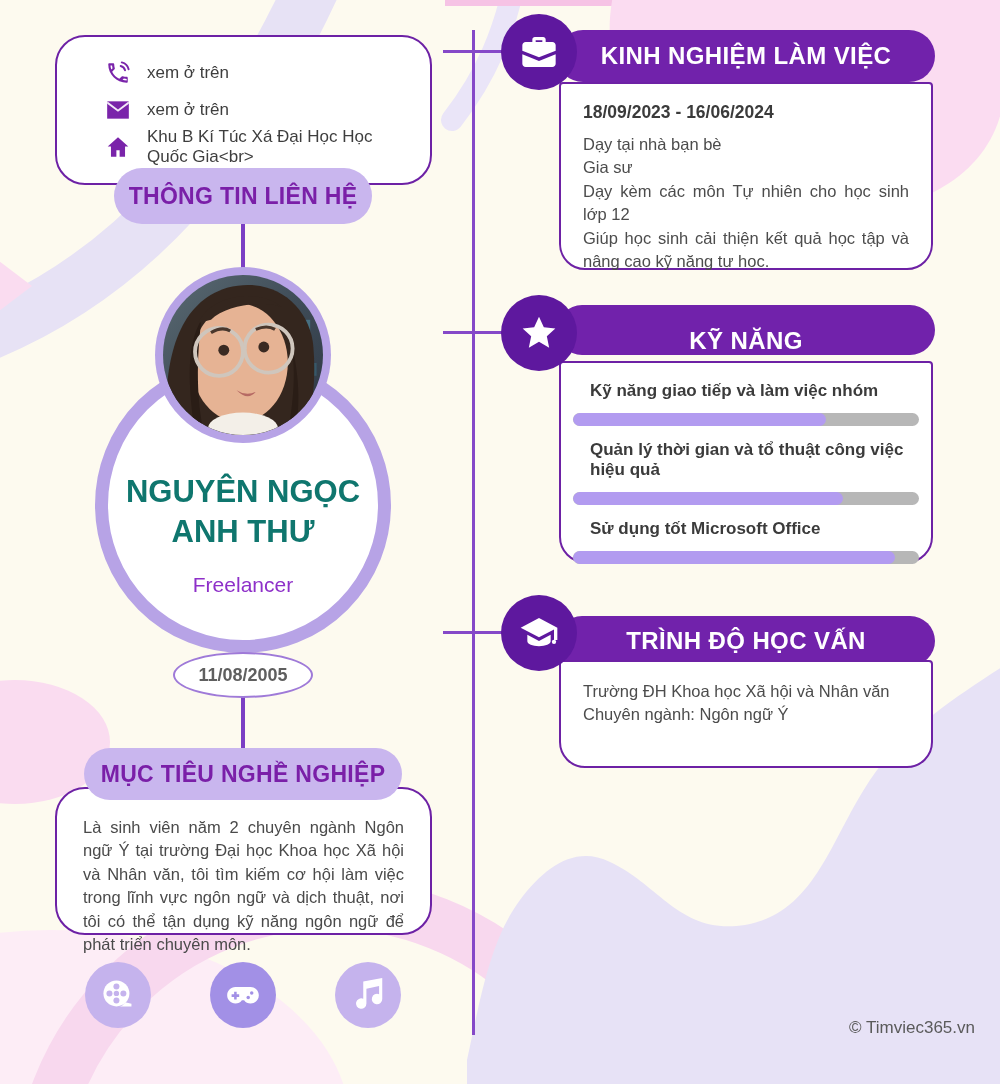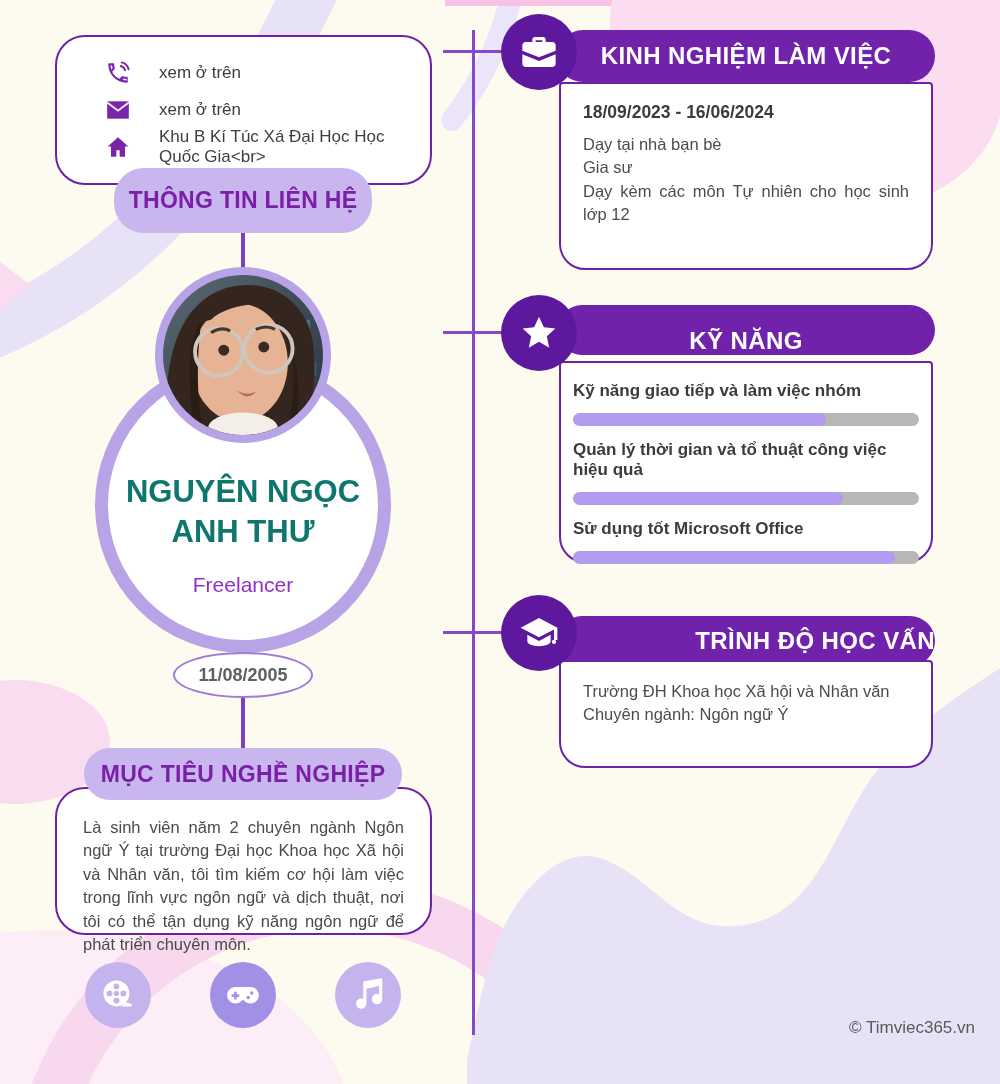--- a/index.html
+++ b/index.html
@@ -10,30 +10,30 @@
   }
   #bg-decor{position:absolute;inset:0;z-index:0;}
   .abs{position:absolute;}
 
   
   .contact-card{
     left:55px; top:35px; width:377px; height:150px; z-index:2;
     background:#fff; border:2.5px solid #6d21a5; border-radius:30px;
     box-sizing:border-box; padding:17px 14px 0 48px;
   }
-  .contact-row{display:flex; align-items:center; gap:28px; height:37px;}
+  .contact-row{display:flex; align-items:center; gap:16px; height:37px;}
   .contact-row .cicon{width:26px; height:26px; flex:0 0 26px; display:flex; align-items:center; justify-content:center;}
   .contact-row .ctext{font-size:17px; color:#3e3e3e;}
 
   .pill{
     background:#c9b6ee; border-radius:30px; z-index:3;
     display:flex; align-items:center; justify-content:center;
     color:#7a1fa8; font-weight:bold; font-size:23px; letter-spacing:.3px;
   }
-  .contact-pill{left:114px; top:168px; width:258px; height:65px;}
+  .contact-pill{left:114px; top:168px; width:258px; height:56px;}
   .objective-pill{left:84px; top:748px; width:318px; height:52px;}
 
   .vline{width:3.5px; background:#7b3fc4; z-index:1;}
 
   .photo-ring{
     left:155px; top:267px; width:176px; height:176px; z-index:4;
     border-radius:50%; background:#b7a3e6; box-sizing:border-box; padding:8px;
   }
   .photo-ring svg{display:block; width:160px; height:160px; border-radius:50%;}
 
@@ -81,21 +81,21 @@
     color:#fff; font-weight:bold; font-size:24px; letter-spacing:.4px;
   }
   .sec-body{
     left:559px; width:374px; z-index:2;
     background:#fff; border:2.5px solid #6d21a5;
     border-radius:4px 4px 26px 26px; box-sizing:border-box;
   }
   .period{font-weight:bold; color:#3b3b3b; font-size:17.5px; margin-bottom:10px;}
   .body-line{font-size:16.5px; color:#4c4c4c; line-height:1.42; text-align:justify;}
 
-  .skill-label{font-weight:bold; color:#3b3b3b; font-size:17px; margin:14px 0 12px 0;}
+  .skill-label{font-weight:bold; color:#3b3b3b; font-size:17px; margin:14px 0 12px 17px;}
   .skill-track{height:13px; background:#b7b7b7; border-radius:7px; overflow:hidden;}
   .skill-fill{height:100%; background:#b29bf0; border-radius:7px;}
 
   .footer{
     left:775px; top:1018px; width:200px; z-index:3; text-align:right;
     color:#5a5a5a; font-size:17px;
   }
 </style>
 </head>
 <body>
@@ -237,20 +237,21 @@
   <div class="abs sec-icon" style="left:501px; top:14px;">
     <svg viewBox="0 0 24 24">
       <path fill="#fff" d="M9.5 3h5c.8 0 1.5.7 1.5 1.5V6h4c1.1 0 2 .9 2 2v3.2l-10 4-10-4V8c0-1.1.9-2 2-2h4V4.5C8 3.7 8.7 3 9.5 3zm.5 3h4V5h-4v1zM2 13.4l10 4 10-4V19c0 1.1-.9 2-2 2H4c-1.1 0-2-.9-2-2v-5.6z"></path>
     </svg>
   </div>
   <div class="abs sec-body" style="top:82px; height:188px; padding:18px 22px 0 22px;">
     <div class="period">18/09/2023 - 16/06/2024</div>
     <div class="body-line">Dạy tại nhà bạn bè</div>
     <div class="body-line">Gia sư</div>
     <div class="body-line">Dạy kèm các môn Tự nhiên cho học sinh lớp 12</div>
+    <div class="body-line">Giúp học sinh cải thiện kết quả học tập và nâng cao kỹ năng tự học.</div>
   </div>
 
   <div class="abs sec-header" style="top:305px; height:50px;align-items:flex-end;">
     <span>KỸ NĂNG</span>
   </div>
   <div class="abs sec-icon" style="left:501px; top:295px;">
     <svg viewBox="0 0 24 24">
       <path fill="#fff" d="M12 2.2l2.9 6.3 6.9.8-5.1 4.7 1.4 6.8L12 17.3l-6.1 3.5 1.4-6.8L2.2 9.3l6.9-.8z"></path>
     </svg>
   </div>
@@ -262,21 +263,21 @@
     <div class="skill-label">Quản lý thời gian và tổ thuật công việc hiệu quả</div>
     <div class="skill-track">
         <div class="skill-fill" style="width: 78%;"></div>
       </div>
     <div class="skill-label">Sử dụng tốt Microsoft Office</div>
     <div class="skill-track">
         <div class="skill-fill" style="width: 93%;"></div>
       </div>
   </div>
 
-  <div class="abs sec-header" style="top:616px; height:50px;justify-content:flex-end;">
+  <div class="abs sec-header" style="top:616px; height:50px;">
     <span>TRÌNH ĐỘ HỌC VẤN</span>
   </div>
   <div class="abs sec-icon" style="left:501px; top:595px;">
     <svg viewBox="0 0 24 24">
       <path fill="#fff" d="M12 3L1 8.8l11 5.8 9-4.7v6.3h2V8.8L12 3z"></path>
       <path fill="#fff" d="M5 13.1V17c0 1.6 3.1 2.9 7 2.9s7-1.3 7-2.9v-3.9l-7 3.7-7-3.7z"></path>
       <circle cx="21" cy="17.3" r="1.3" fill="#fff"></circle>
     </svg>
   </div>
   <div class="abs sec-body" style="top:660px; height:108px; padding:18px 22px 0 22px;">

